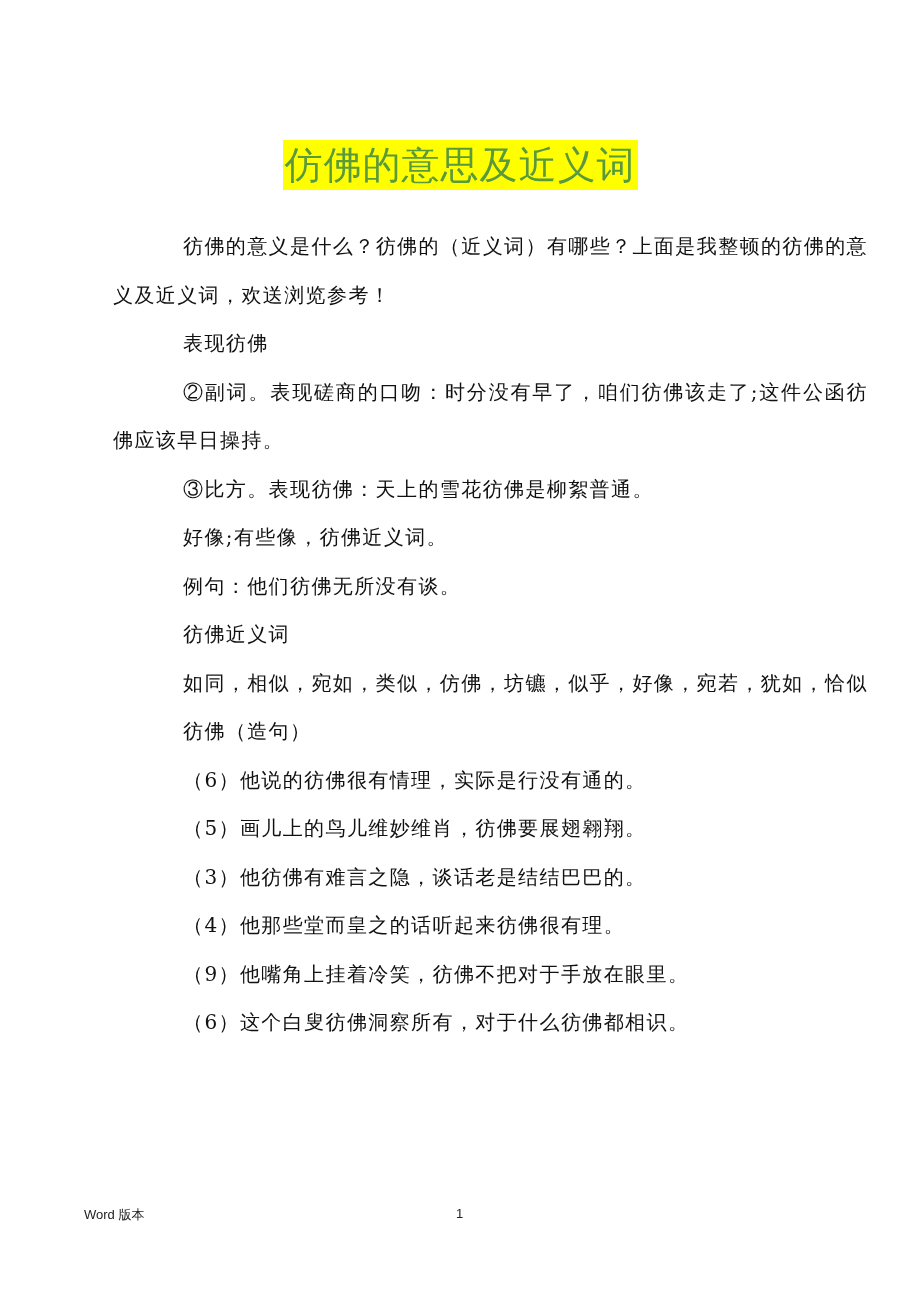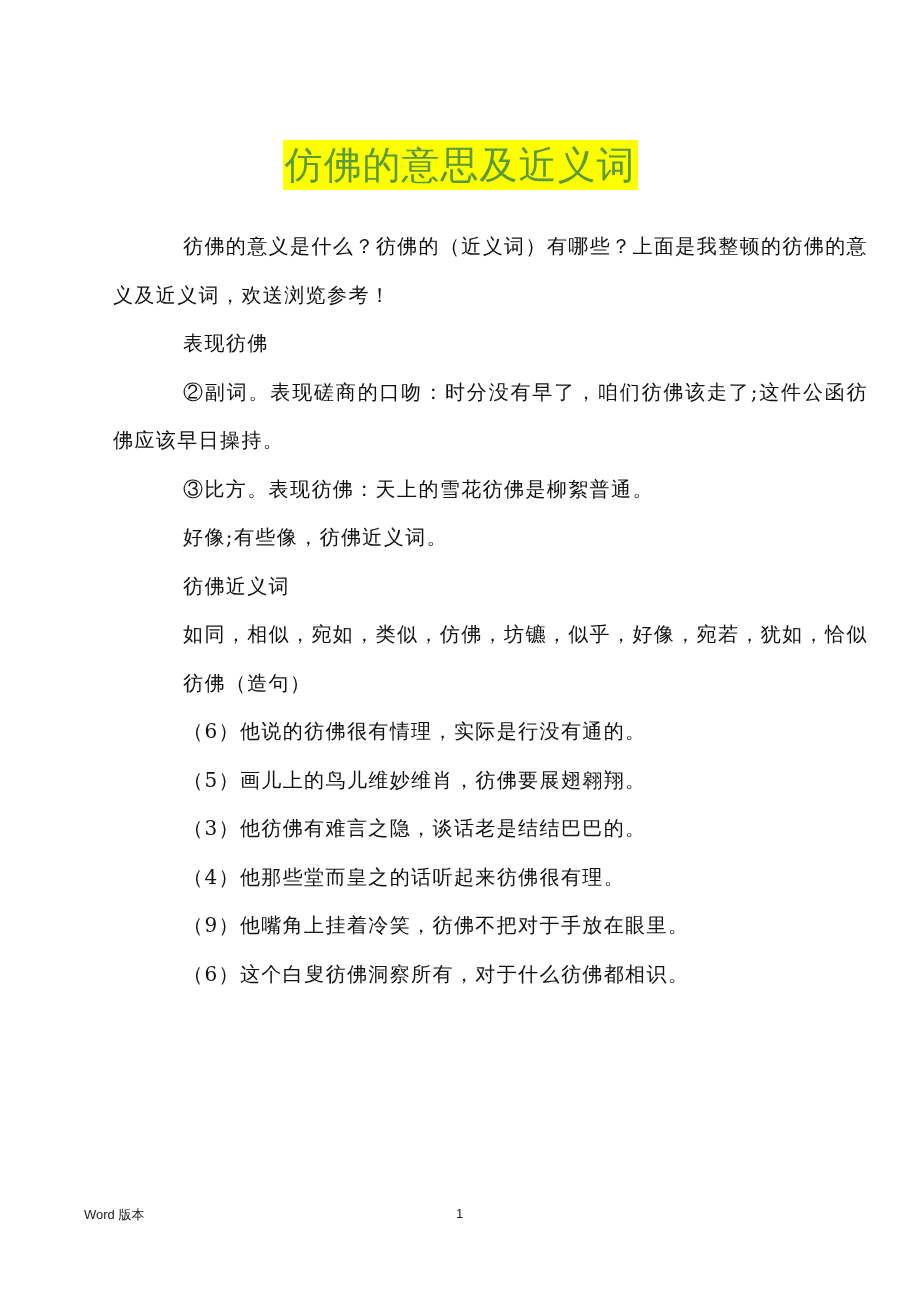--- a/index.html
+++ b/index.html
@@ -25,20 +25,21 @@
   <div class="title-wrap">
     <span class="title">仿佛的意思及近义词</span>
   </div>
 
   <div class="body">
     <p class="p">彷佛的意义是什么？彷佛的（近义词）有哪些？上面是我整顿的彷佛的意义及近义词，欢送浏览参考！</p>
     <p class="p">表现彷佛</p>
     <p class="p">②副词。表现磋商的口吻：时分没有早了，咱们彷佛该走了;这件公函彷佛应该早日操持。</p>
     <p class="p">③比方。表现彷佛：天上的雪花彷佛是柳絮普通。</p>
     <p class="p">好像;有些像，彷佛近义词。</p>
+    <p class="p">例句：他们彷佛无所没有谈。</p>
     <p class="p">彷佛近义词</p>
     <p class="p">如同，相似，宛如，类似，仿佛，坊镳，似乎，好像，宛若，犹如，恰似</p>
     <p class="p">彷佛（造句）</p>
     <p class="p">（6）他说的彷佛很有情理，实际是行没有通的。</p>
     <p class="p">（5）画儿上的鸟儿维妙维肖，彷佛要展翅翱翔。</p>
     <p class="p">（3）他彷佛有难言之隐，谈话老是结结巴巴的。</p>
     <p class="p">（4）他那些堂而皇之的话听起来彷佛很有理。</p>
     <p class="p">（9）他嘴角上挂着冷笑，彷佛不把对于手放在眼里。</p>
     <p class="p">（6）这个白叟彷佛洞察所有，对于什么彷佛都相识。</p>
   </div>

